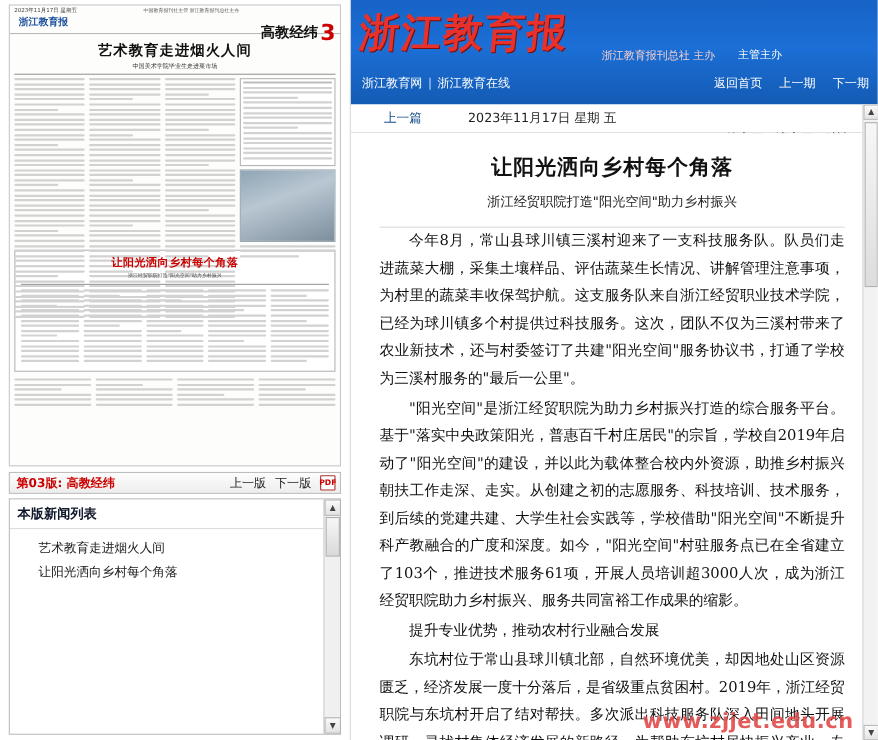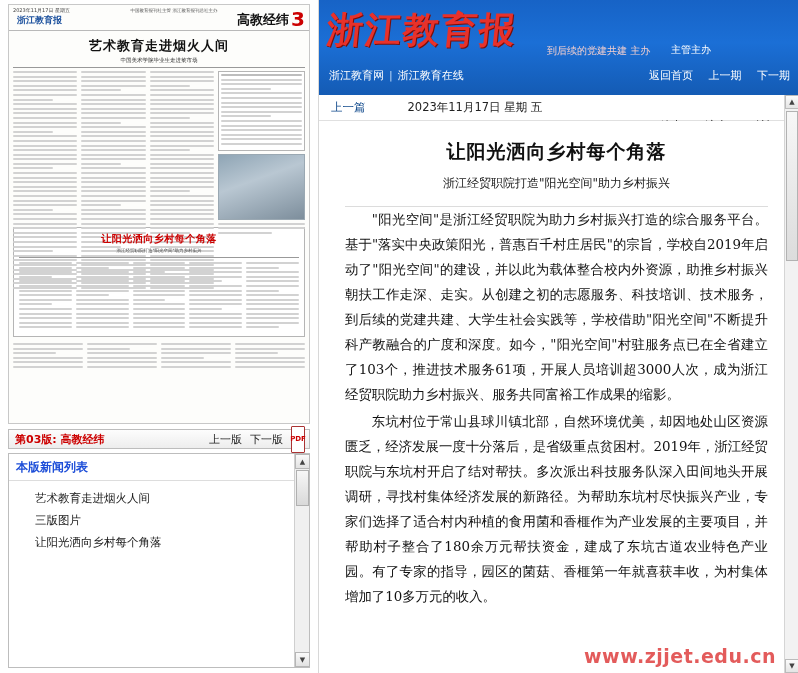--- a/index.html
+++ b/index.html
@@ -46,21 +46,21 @@
     position: absolute; left: 8px; top: 9px;
     font-size: 9px; font-weight: bold; color: #1a4f9c;
     letter-spacing: 0px;
   }
   .pp-masthead .mh-center {
     position: absolute; left: 110px; top: 3px;
     font-size: 4.5px; color: #555; line-height: 6px; width: 110px;
     text-align: center;
   }
   .pp-section {
-    position: absolute; right: 4px; top: 2px;
+    position: absolute; right: 4px; top: 12px;
     font-size: 13px; font-weight: bold; color: #111;
   }
   .pp-section .num {
     color: #c00; font-size: 20px; vertical-align: -2px; margin-left: 2px;
   }
   .pp-headline {
     text-align: center;
     font-size: 13px; font-weight: bold; color: #111;
     margin: 6px 0 2px 0;
     letter-spacing: 1px;
@@ -109,36 +109,36 @@
   #paper-toolbar .pt-label {
     color: #c00; font-weight: bold; padding-left: 6px;
   }
   #paper-toolbar .pt-links {
     margin-left: auto; padding-right: 4px; display: flex; align-items: center; gap: 8px;
   }
   #paper-toolbar .pt-links a {
     color: #222; text-decoration: none; font-size: 11px;
   }
   .pdf-icon {
-    width: 14px; height: 27px; background: #fff;
+    width: 14px; height: 14px; background: #fff;
     border: 1px solid #a33; border-radius: 1px;
     color: #c00; font-size: 7px; font-weight: bold;
     display: flex; align-items: center; justify-content: center;
   }
 
   
   #news-list {
     position: relative;
     width: 302px; height: 215px;
     margin-top: 4px;
     border: 1px solid #bdbdbd;
     background: #fff;
   }
   #news-list .nl-title {
-    font-size: 12px; font-weight: bold; color: #1d4ed8;
+    font-size: 12px; font-weight: bold; color: #0f172a;
     padding: 5px 0 4px 7px;
     border-bottom: 1px solid #ddd;
   }
   #news-list ul {
     list-style: none; margin: 0; padding: 6px 0 0 0;
   }
   #news-list li {
     font-size: 11.5px; color: #1a1a1a;
     padding: 4px 0 4px 26px;
     line-height: 14px;
@@ -211,21 +211,21 @@
   
   #article-bar {
     position: relative;
     height: 26px;
     background: #ffffff;
     border-bottom: 1px solid #e0e0e0;
     display: flex; align-items: center;
     font-size: 11.5px; color: #114a8c;
   }
   #article-bar .prev {
-    color: #114a8c; margin-left: 12px; cursor: pointer;
+    color: #114a8c; margin-left: 30px; cursor: pointer;
   }
   #article-bar .datestr {
     margin-left: 42px; color: #222; font-size: 11.5px;
   }
   #article-bar .zoomgroup {
     margin-left: auto; margin-right: 26px;
     display: flex; align-items: center; gap: 12px; color: #222;
   }
   .zbtn { display: inline-flex; align-items: center; gap: 2px; font-size: 11px; color: #222; cursor: pointer; margin-top: 36px;}
   .zbox {
@@ -637,36 +637,35 @@
         <a href="#">上一版</a>
         <a href="#">下一版</a>
         <span class="pdf-icon">PDF</span>
       </div>
     </div>
 
     <div id="news-list">
       <div class="nl-title">本版新闻列表</div>
       <ul>
         <li>艺术教育走进烟火人间</li>
-        <li>三版图片</li>
         <li class="active">让阳光洒向乡村每个角落</li>
       </ul>
       <div class="vscroll">
         <div class="arrow up">▲</div>
         <div class="thumb" style="top:16px; height:36px;"></div>
         <div class="arrow down">▼</div>
       </div>
     </div>
   </div>
 
   <div id="right-pane">
 
     <div id="site-header">
       <div class="logo">浙江教育报</div>
-      <div class="sub-red">到后续的党建共建 主办</div>
+      <div class="sub-red">浙江教育报刊总社 主办</div>
       <div class="sponsor">主管主办</div>
       <div class="navline">
         <a href="#" style="color:#fff;text-decoration:none;">浙江教育网</a><span class="sep">|</span><a href="#" style="color:#fff;text-decoration:none;">浙江教育在线</a>
       </div>
       <div class="navline2">
         <a href="#">返回首页</a>
         <a href="#">上一期</a>
         <a href="#">下一期</a>
       </div>
     </div>
@@ -686,21 +685,23 @@
         <span class="zbtn">
           <span>默认</span>
         </span>
       </span>
     </div>
 
     <div id="article">
       <h1>让阳光洒向乡村每个角落</h1>
       <h2>浙江经贸职院打造"阳光空间"助力乡村振兴</h2>
       <div class="hr-thin"></div>
+      <p>今年8月，常山县球川镇三溪村迎来了一支科技服务队。队员们走进蔬菜大棚，采集土壤样品、评估蔬菜生长情况、讲解管理注意事项，为村里的蔬菜丰收保驾护航。这支服务队来自浙江经贸职业技术学院，已经为球川镇多个村提供过科技服务。这次，团队不仅为三溪村带来了农业新技术，还与村委签订了共建"阳光空间"服务协议书，打通了学校为三溪村服务的"最后一公里"。</p>
       <p>"阳光空间"是浙江经贸职院为助力乡村振兴打造的综合服务平台。基于"落实中央政策阳光，普惠百千村庄居民"的宗旨，学校自2019年启动了"阳光空间"的建设，并以此为载体整合校内外资源，助推乡村振兴朝扶工作走深、走实。从创建之初的志愿服务、科技培训、技术服务，到后续的党建共建、大学生社会实践等，学校借助"阳光空间"不断提升科产教融合的广度和深度。如今，"阳光空间"村驻服务点已在全省建立了103个，推进技术服务61项，开展人员培训超3000人次，成为浙江经贸职院助力乡村振兴、服务共同富裕工作成果的缩影。</p>
+      <p>提升专业优势，推动农村行业融合发展</p>
       <p>东坑村位于常山县球川镇北部，自然环境优美，却因地处山区资源匮乏，经济发展一度十分落后，是省级重点贫困村。2019年，浙江经贸职院与东坑村开启了结对帮扶。多次派出科技服务队深入田间地头开展调研，寻找村集体经济发展的新路径。为帮助东坑村尽快振兴产业，专家们选择了适合村内种植的食用菌和香榧作为产业发展的主要项目，并帮助村子整合了180余万元帮扶资金，建成了东坑古道农业特色产业园。有了专家的指导，园区的菌菇、香榧第一年就喜获丰收，为村集体增加了10多万元的收入。</p>
     </div>
 
     <div id="art-scroll">
       <div class="arrow up">▲</div>
       <div class="thumb"></div>
       <div class="arrow down">▼</div>
     </div>
 
     <div id="watermark">www.zjjet.edu.cn</div>

